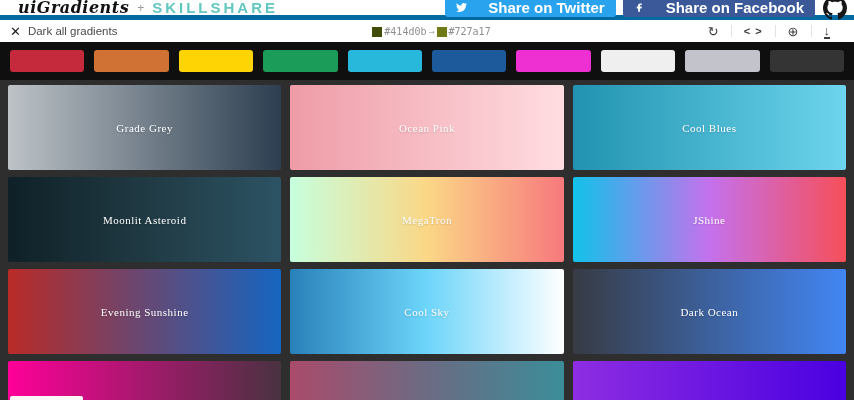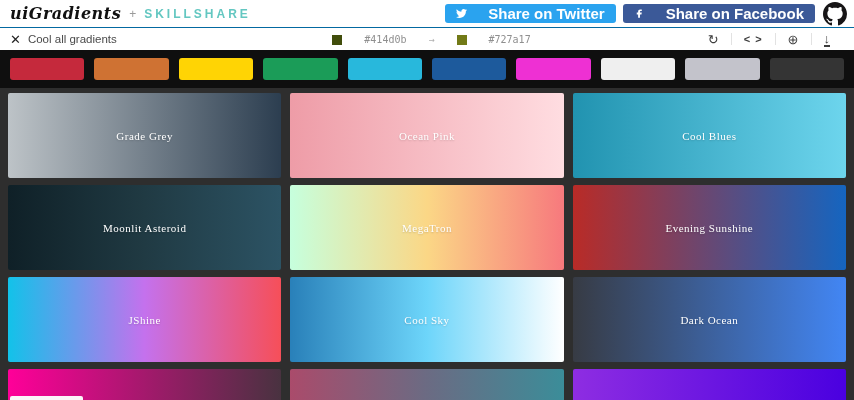--- a/index.html
+++ b/index.html
@@ -1,43 +1,43 @@
 <!DOCTYPE html>
 <html><head>
 <meta charset="utf-8">
 <style>
   * { margin:0; padding:0; box-sizing:border-box; }
   html,body { width:854px; height:400px; overflow:hidden; background:#2e2e2e;
     font-family:"Liberation Sans", sans-serif; }
 
   
-  .header { height:28px; background:#fff; display:flex; align-items:center;
-    padding:0 6px 0 10px; border-bottom:1px solid #0369a1; position:relative; }
+  .header { height:20px; background:#fff; display:flex; align-items:center;
+    padding:0 6px 0 18px; border-bottom:5px solid #0369a1; position:relative; }
   .logo { font-family:"DejaVu Serif", serif; font-style:italic; font-weight:bold;
     font-size:16px; color:#111; letter-spacing:0.5px; cursor:pointer; }
   .plus { color:#9a9a9a; font-size:12px; margin:0 8px; }
-  .partner { color:#63c7c1; font-size:12px; letter-spacing:3px; font-weight:bold; }
+  .partner { color:#63c7c1; font-size:15px; letter-spacing:3px; font-weight:bold; }
   .promo { background:#e3e3e3; color:#8a8a8a; font-size:9px; border-radius:9px;
     padding:3px 9px; margin-left:9px; cursor:pointer; white-space:nowrap; }
   .header-right { margin-left:auto; display:flex; align-items:center; gap:7px; }
   .share-btn { display:flex; align-items:center; gap:21px; border:none; color:#fff;
     font-size:15px; font-weight:bold; height:19px; padding:0 11px; border-radius:3px;
     cursor:pointer; font-family:"Liberation Sans", sans-serif; }
   .share-btn svg { width:11px; height:11px; fill:#fff; }
   .gh { width:26px; height:26px; display:flex; align-items:center; justify-content:center;
     cursor:pointer; }
   .gh svg { width:24px; height:24px; fill:#171516; }
 
   
   .toolbar { height:22px; background:#fff; display:flex; align-items:center;
     padding:0 12px 0 10px; }
   .tb-left { flex:1; display:flex; align-items:center; gap:7px; }
   .close-x { font-size:13px; color:#222; line-height:1; cursor:pointer; }
   .show-all { font-size:11.5px; color:#4a4a4a; cursor:pointer; }
-  .tb-center { display:flex; align-items:flex-end; gap:22px;
+  .tb-center { display:flex; align-items:flex-end; gap:2px;
     font-family:"DejaVu Sans Mono", monospace; font-size:10px; color:#8f8f8f;padding-left:11px; }
   .hex-chip { width:10px; height:10px; display:inline-block; }
   .tb-arrow { color:#b0b0b0; font-size:10px; }
   .tb-right { flex:1; display:flex; align-items:center; justify-content:flex-end; }
   .tb-icon { color:#3c3c3c; font-size:13px; line-height:1; padding:0 12px; cursor:pointer; }
   .tb-sep { width:1px; height:12px; background:#e2e2e2; }
   .icon-code { font-size:11px; letter-spacing:1px; font-weight:bold; }
   .icon-dl { display:inline-block; border-bottom:2px solid #3c3c3c; padding-bottom:0;
     font-weight:bold; }
 
@@ -81,21 +81,21 @@
       <svg viewBox="0 0 16 16">
           <path d="M8 0C3.58 0 0 3.58 0 8c0 3.54 2.29 6.53 5.47 7.59.4.07.55-.17.55-.38 0-.19-.01-.82-.01-1.49-2.01.37-2.53-.49-2.69-.94-.09-.23-.48-.94-.82-1.13-.28-.15-.68-.52-.01-.53.63-.01 1.08.58 1.23.82.72 1.21 1.87.87 2.33.66.07-.52.28-.87.51-1.07-1.78-.2-3.64-.89-3.64-3.95 0-.87.31-1.59.82-2.15-.08-.2-.36-1.02.08-2.12 0 0 .67-.21 2.2.82.64-.18 1.32-.27 2-.27s1.36.09 2 .27c1.53-1.04 2.2-.82 2.2-.82.44 1.1.16 1.92.08 2.12.51.56.82 1.27.82 2.15 0 3.07-1.87 3.75-3.65 3.95.29.25.54.73.54 1.48 0 1.07-.01 1.93-.01 2.2 0 .21.15.46.55.38A8.01 8.01 0 0016 8c0-4.42-3.58-8-8-8z"></path>
         </svg>
     </span>
   </div>
 </div>
 
 <div class="toolbar">
   <div class="tb-left">
     <span class="close-x">✕</span>
-    <span class="show-all">Cool all gradients</span>
+    <span class="show-all">Dark all gradients</span>
   </div>
   <div class="tb-center">
     <span class="hex-chip" id="from-chip" style="background: rgb(65, 77, 11);"></span>
     <span>#414d0b</span>
     <span class="tb-arrow">→</span>
     <span class="hex-chip" id="to-chip" style="background: rgb(114, 122, 23);"></span>
     <span>#727a17</span>
   </div>
   <div class="tb-right">
     <span class="tb-icon">↻</span>
@@ -144,26 +144,26 @@
   </div>
 
   <div class="card" style="background: linear-gradient(to right, rgb(15, 32, 39), rgb(32, 58, 67), rgb(44, 83, 100));">
     <span class="card-label">Moonlit Asteroid</span>
   </div>
 
   <div class="card" style="background: linear-gradient(to right, rgb(198, 255, 221), rgb(251, 215, 134), rgb(247, 121, 125));">
     <span class="card-label">MegaTron</span>
   </div>
 
+  <div class="card" style="background: linear-gradient(to right, rgb(18, 194, 233), rgb(196, 113, 237), rgb(246, 79, 89));">
+    <span class="card-label">JShine</span>
+  </div>
+
   <div class="card" style="background: linear-gradient(to right, rgb(185, 43, 39), rgb(21, 101, 192));">
     <span class="card-label">Evening Sunshine</span>
-  </div>
-
-  <div class="card" style="background: linear-gradient(to right, rgb(18, 194, 233), rgb(196, 113, 237), rgb(246, 79, 89));">
-    <span class="card-label">JShine</span>
   </div>
 
   <div class="card" style="background: linear-gradient(to right, rgb(41, 128, 185), rgb(109, 213, 250), rgb(255, 255, 255));">
     <span class="card-label">Cool Sky</span>
   </div>
 
   <div class="card" style="background: linear-gradient(to right, rgb(55, 59, 68), rgb(66, 134, 244));">
     <span class="card-label">Dark Ocean</span>
   </div>
 

